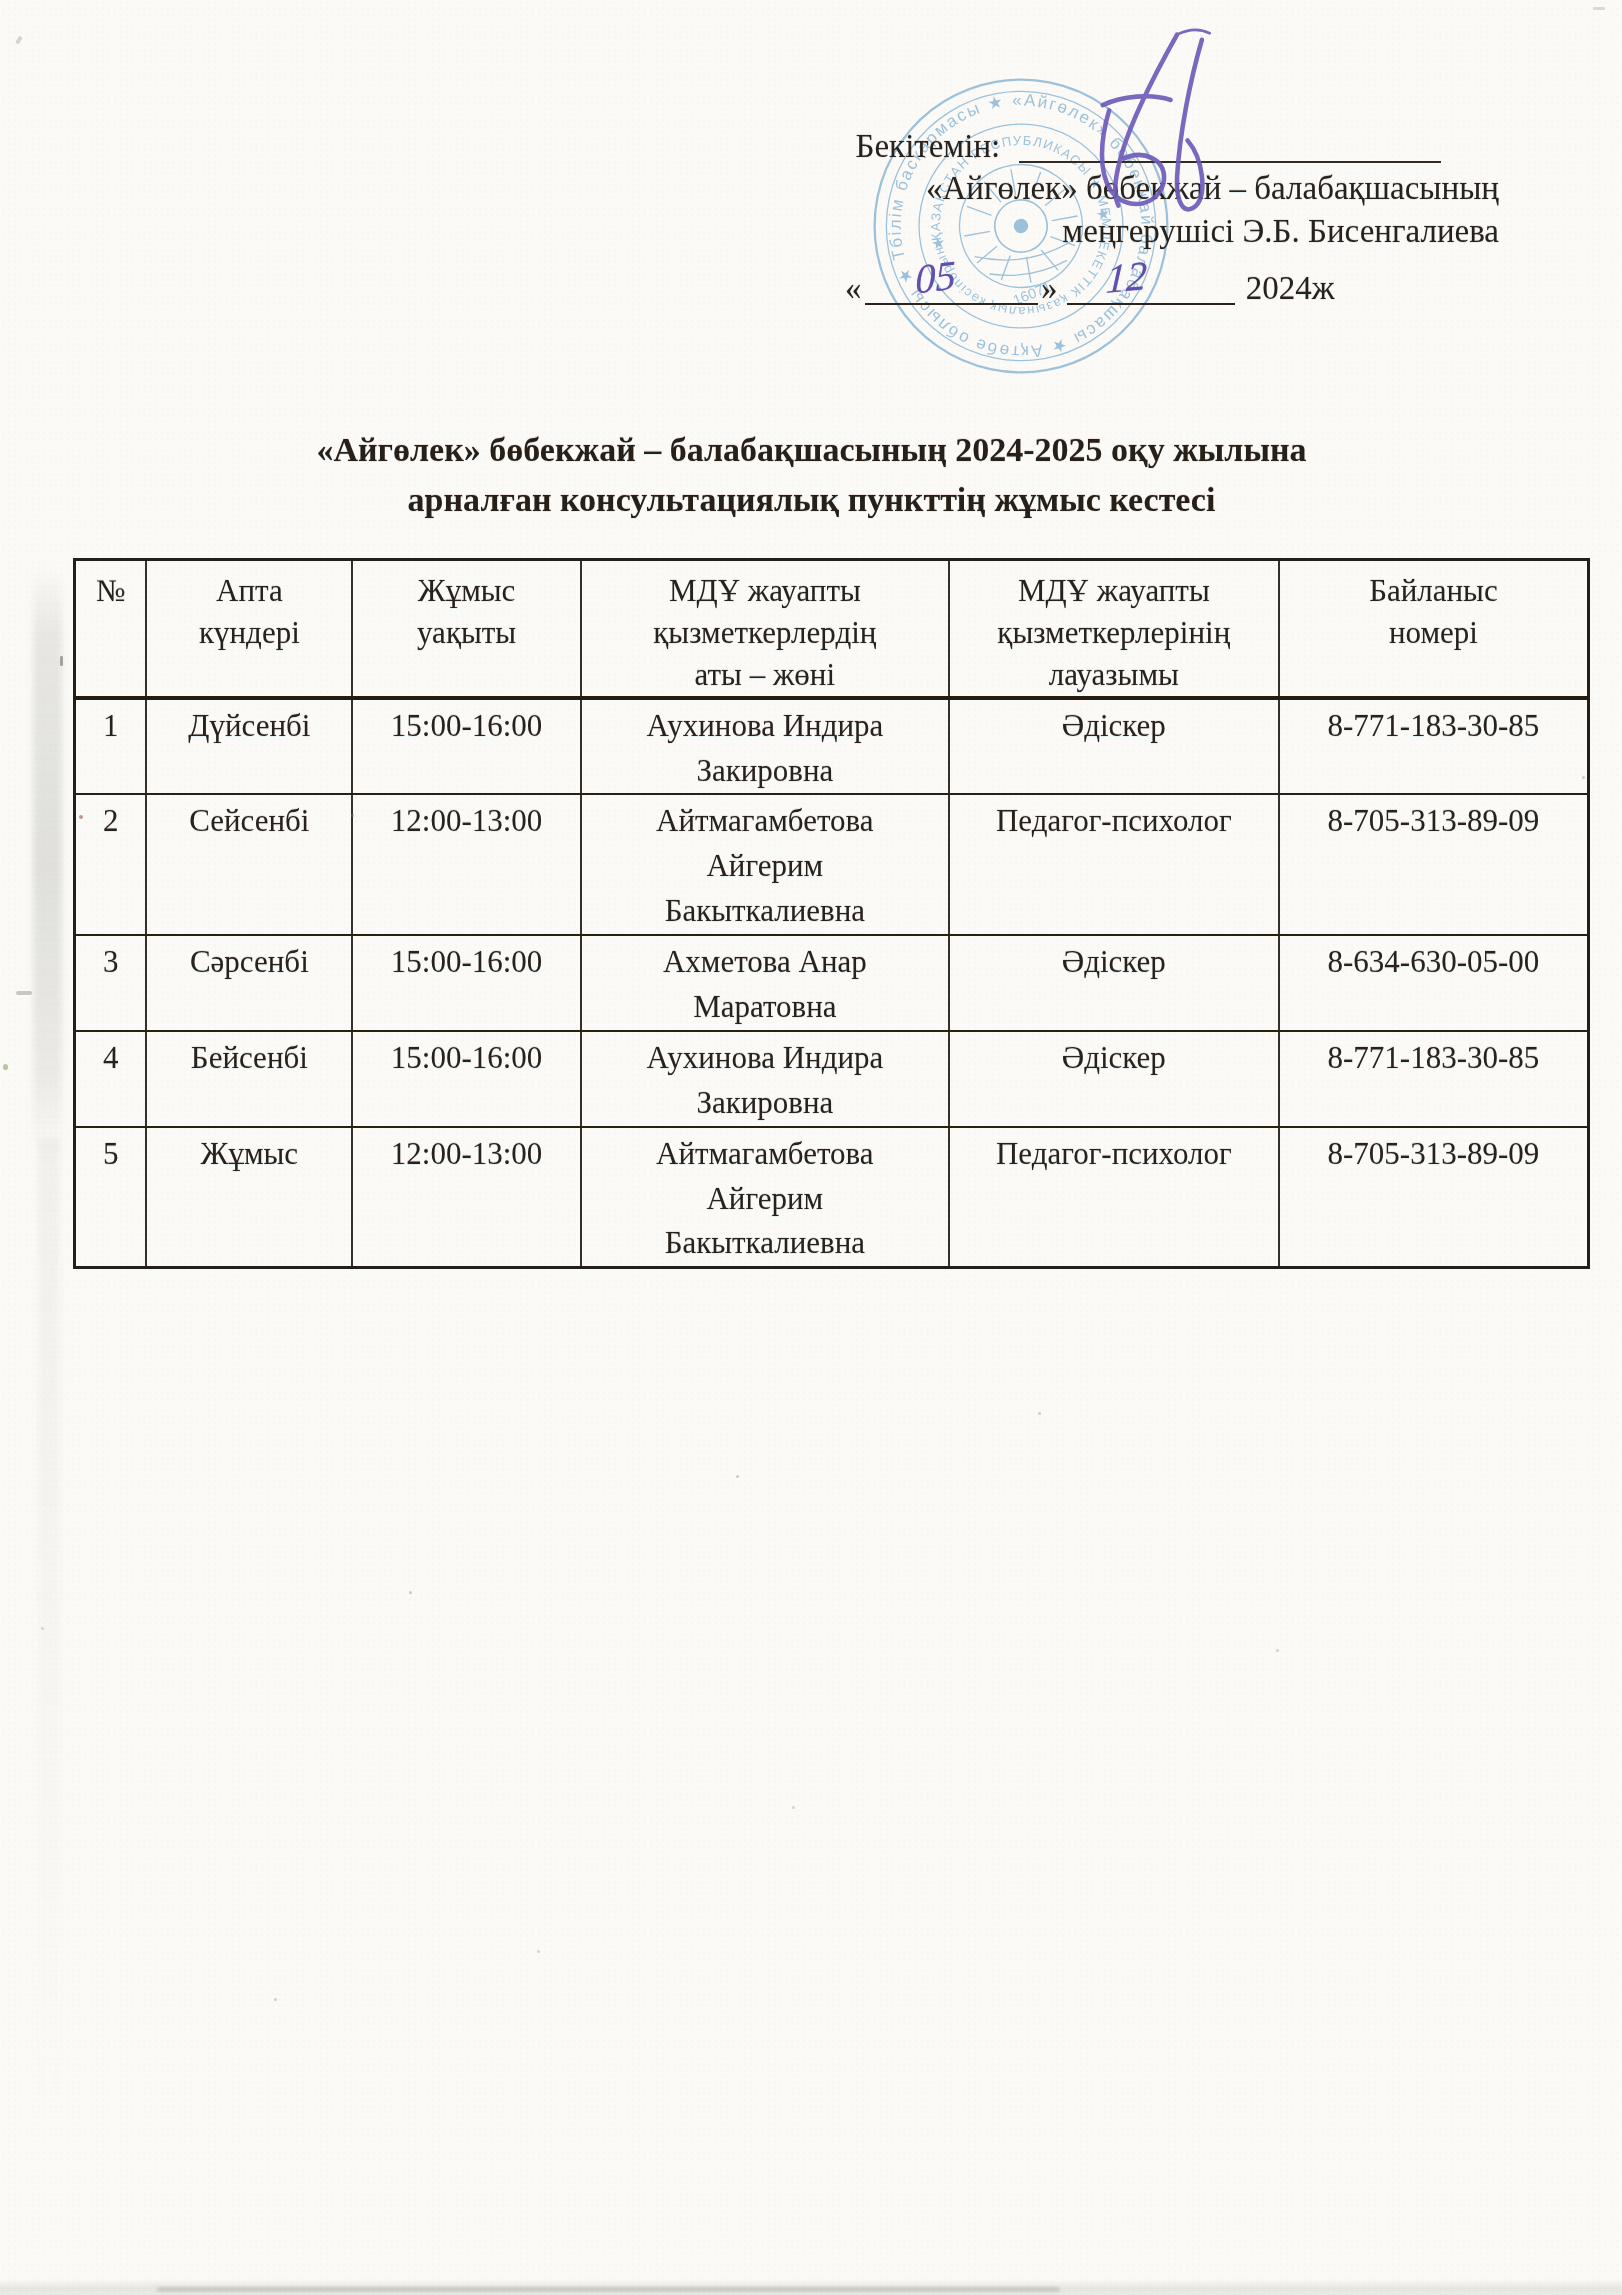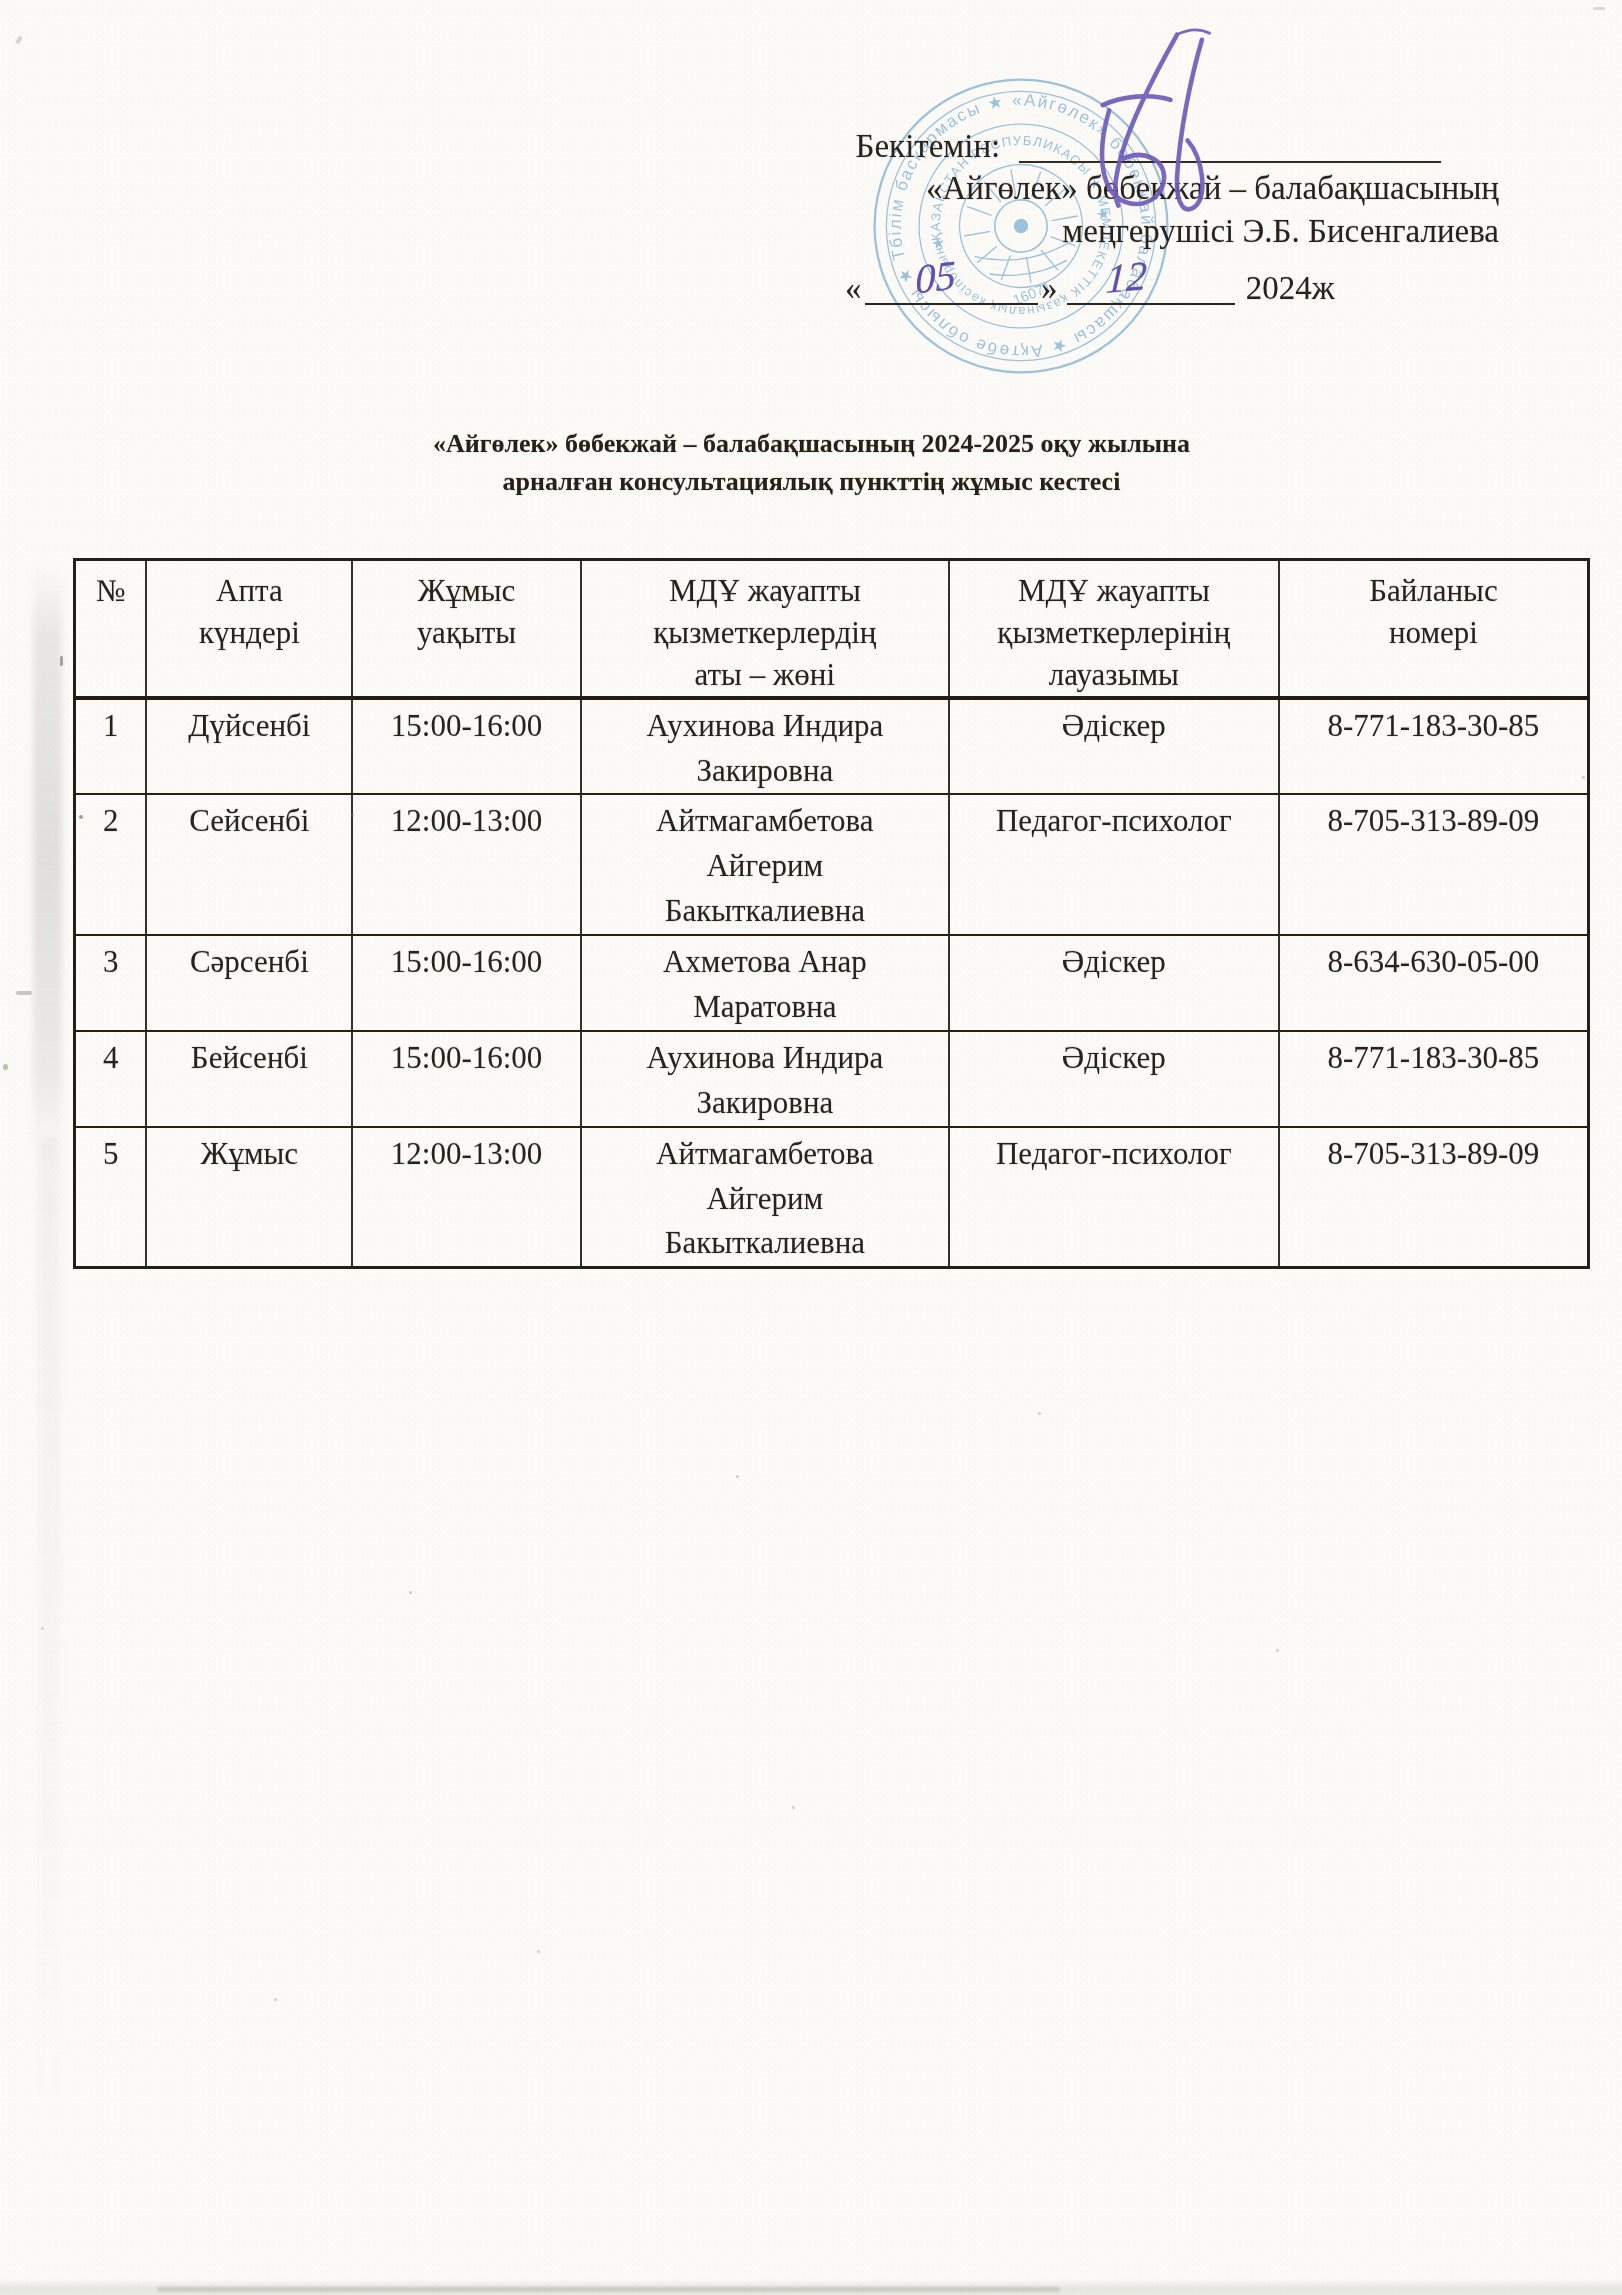--- a/index.html
+++ b/index.html
@@ -48,21 +48,21 @@
   .hd2 { left:39px; top:-10.5px; transform:rotate(-5deg) skewX(-8deg); }
 
   
   .stamp { position:absolute; left:872px; top:77px; width:298px; height:298px;
     transform:rotate(-10deg); opacity:.88; }
   .stamp * { font-family:"Liberation Sans","DejaVu Sans",sans-serif; }
   .signature { position:absolute; left:1006px; top:27.5px; width:222px; height:196px; }
 
   
   .title { position:absolute; top:425px; left:0; width:1623px; text-align:center;
-    font-size:26px; font-weight:bold; line-height:1.48; white-space:pre-line; color:#262019; }
+    font-size:34px; font-weight:bold; line-height:1.48; white-space:pre-line; color:#262019; }
 
   
   .tablewrap { position:absolute; left:73px; top:558px; width:1517px; }
   table { width:100%; border-collapse:collapse; table-layout:fixed;
     border:3.3px solid #241f19; }
   th, td { border:2px solid #36302a; border-bottom:2.6px solid #281f15;
     vertical-align:top; text-align:center; font-size:31px; line-height:1.45;
     font-weight:normal; white-space:pre-line; padding:3.9px 3.9px 0 3.9px; overflow:hidden;
     box-shadow: 0 1.3px 0 rgba(125,205,230,.18);
     text-shadow: 0 -0.7px 0 rgba(160,60,30,.13), 0 1px 0 rgba(60,170,210,.13); }

